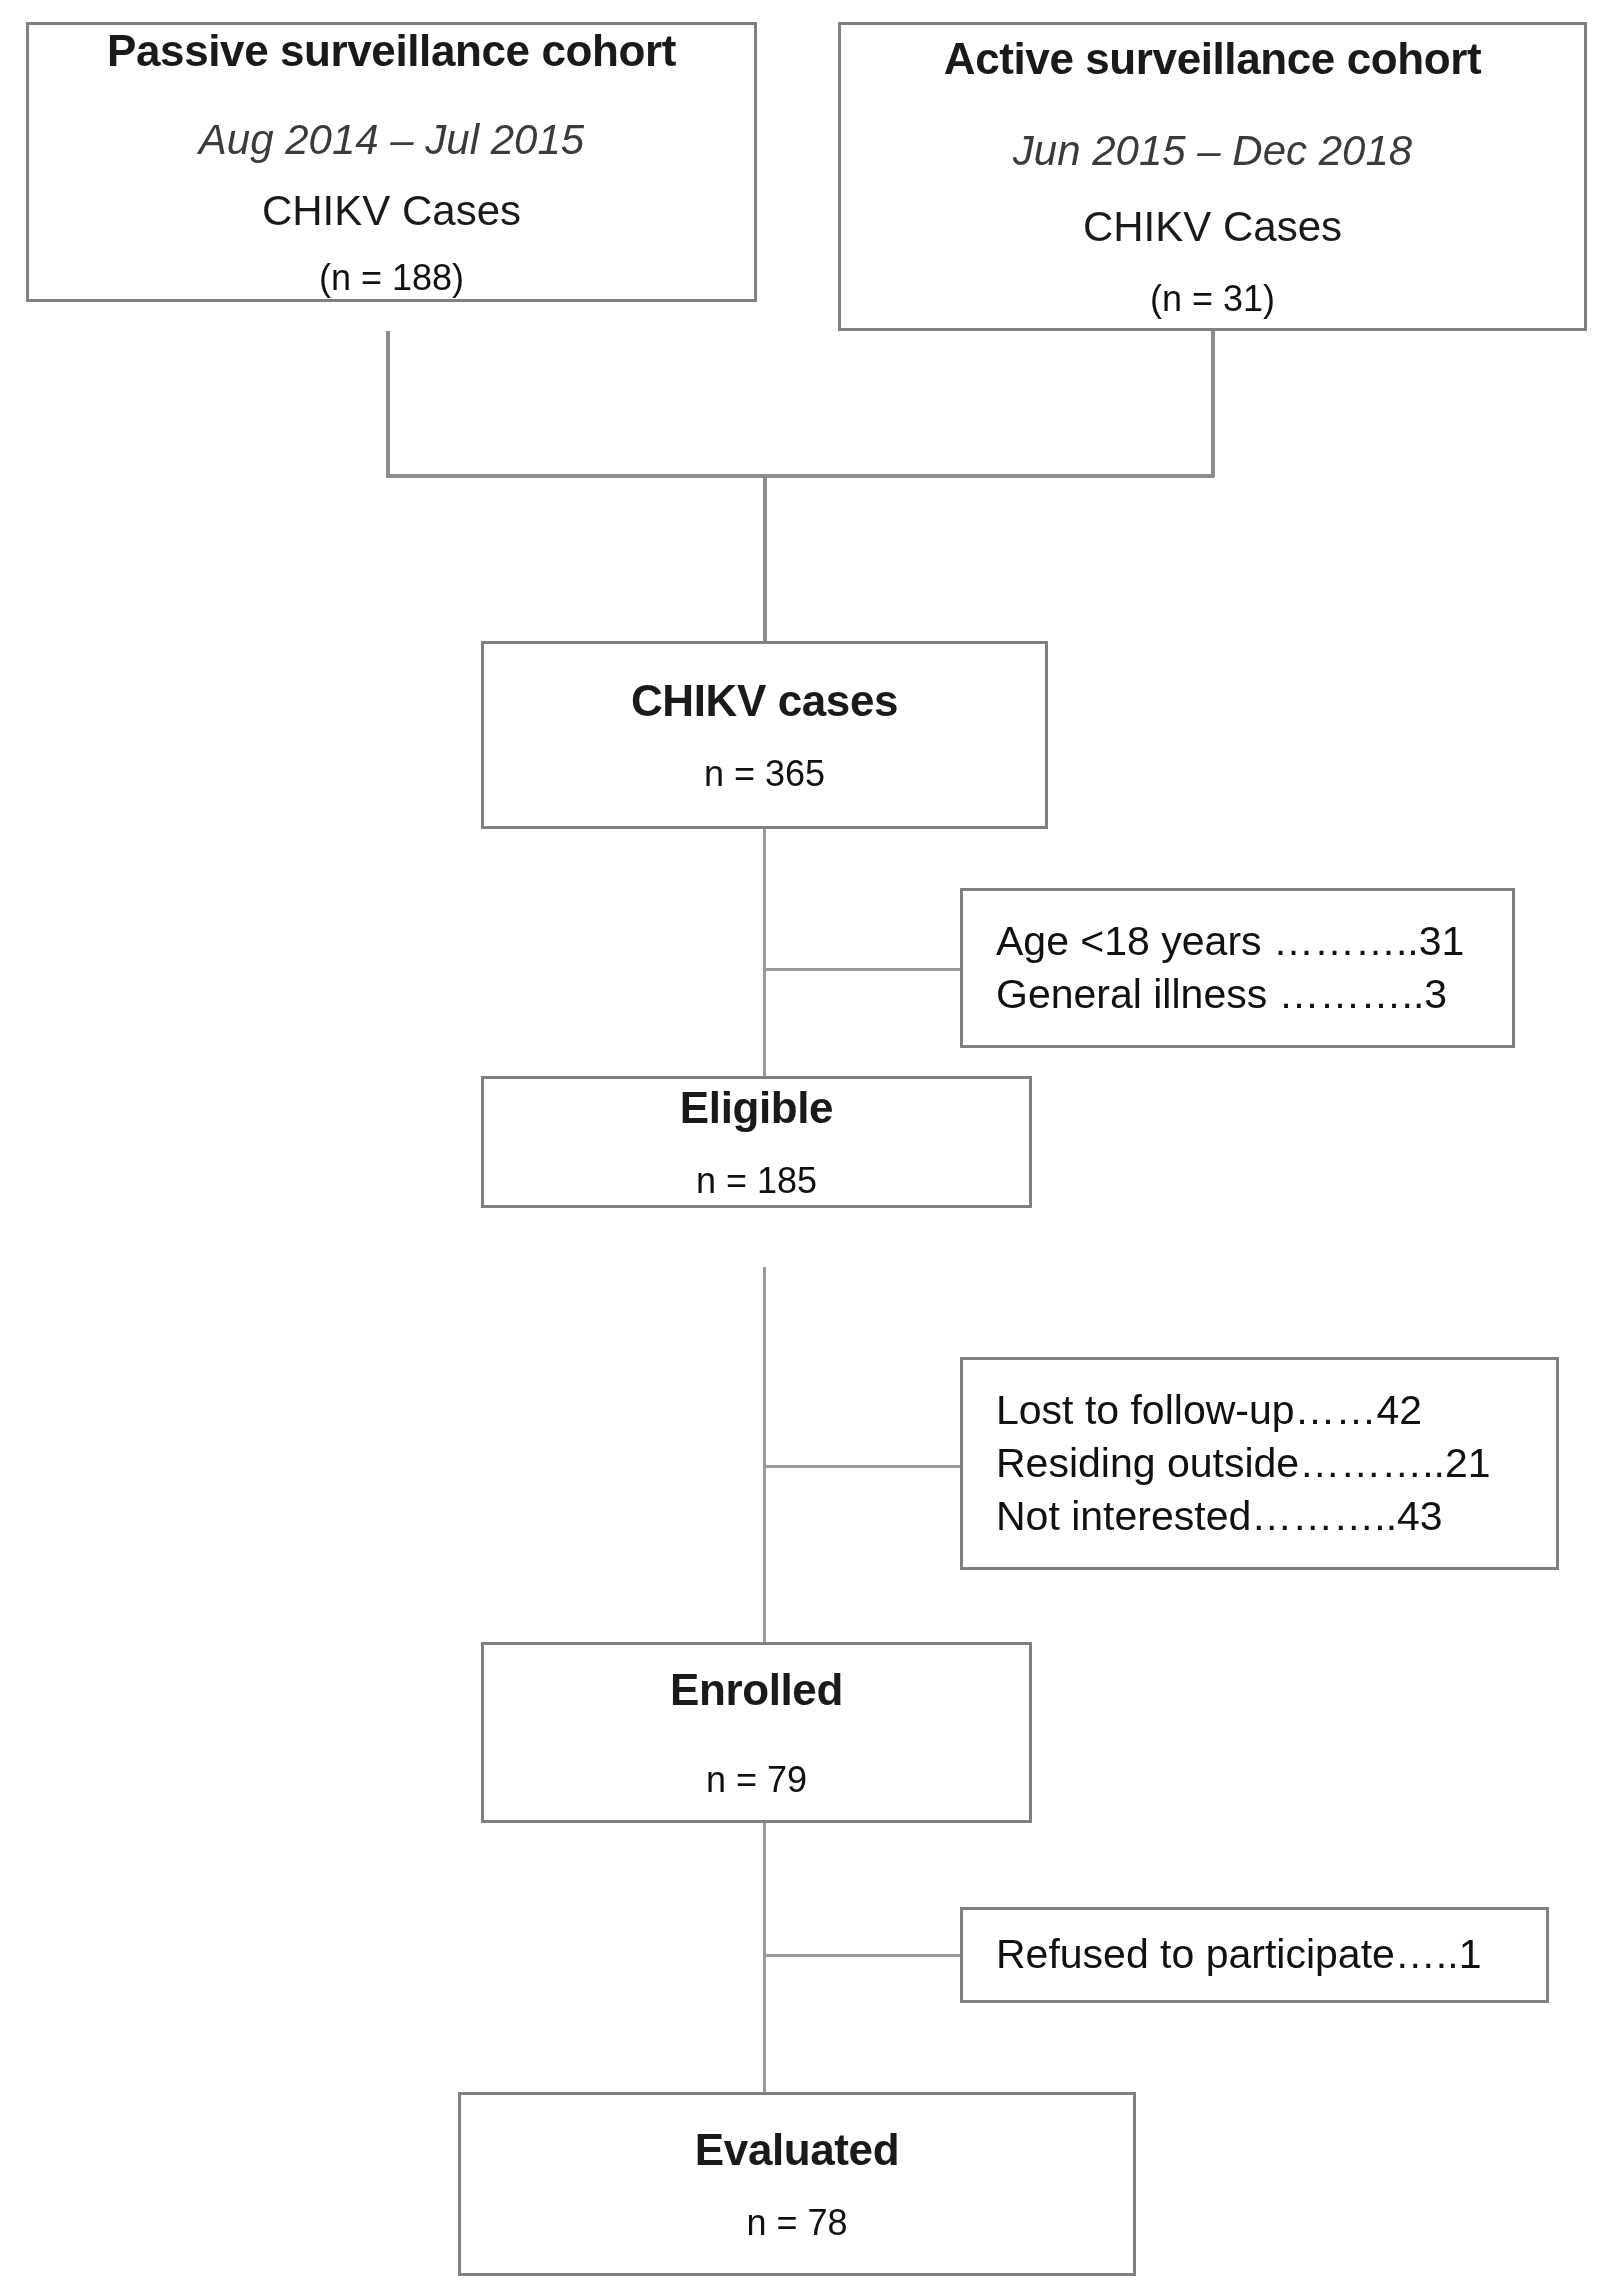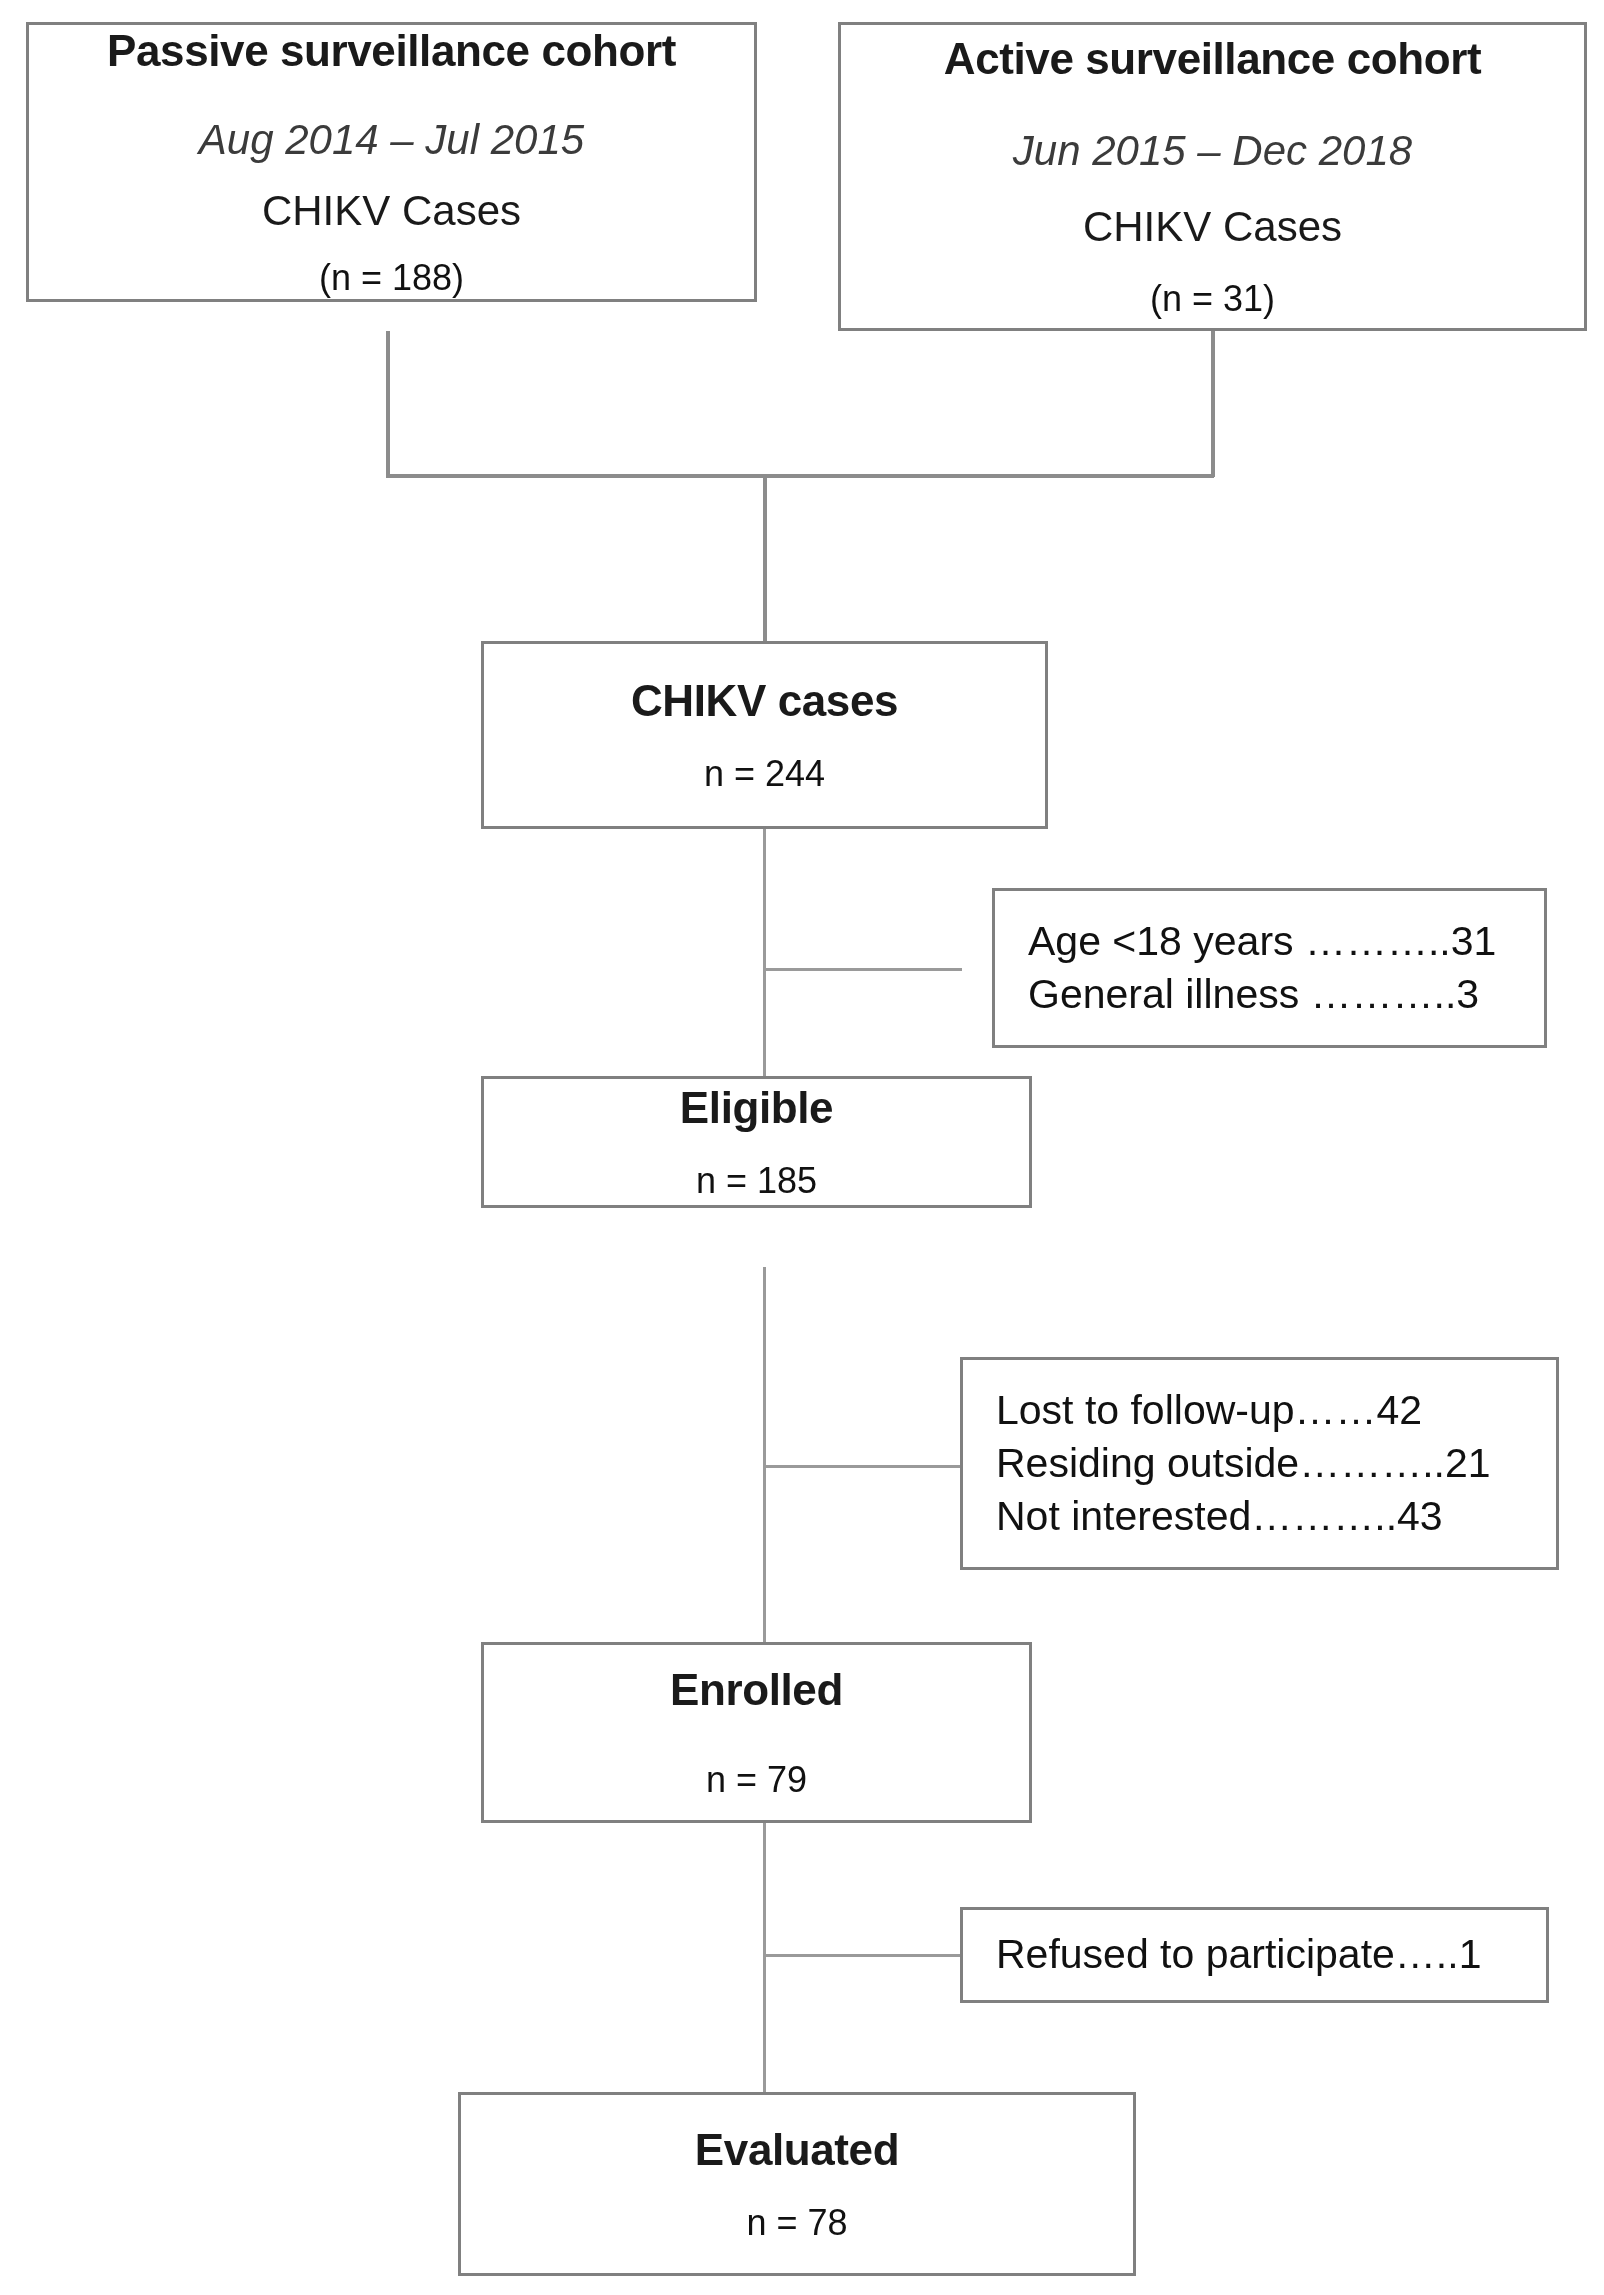--- a/index.html
+++ b/index.html
@@ -117,42 +117,42 @@
     <div class="line-italic">Jun 2015 – Dec 2018</div>
     <div class="gap-m"></div>
     <div class="line-plain">CHIKV Cases</div>
     <div class="gap-m"></div>
     <div class="line-count">(n = 31)</div>
   </div>
 
   <div class="box" style="left:481px; top:641px; width:567px; height:188px;">
     <div class="line-bold">CHIKV cases</div>
     <div class="gap-m"></div>
-    <div class="line-count">n = 244</div>
+    <div class="line-count">n = 365</div>
   </div>
 
   <div class="box" style="left:481px; top:1076px; width:551px; height:132px;">
     <div class="line-bold">Eligible</div>
     <div class="gap-m"></div>
     <div class="line-count">n = 185</div>
   </div>
 
   <div class="box" style="left:481px; top:1642px; width:551px; height:181px;gap:8px;">
     <div class="line-bold">Enrolled</div>
     <div class="gap-m"></div>
     <div class="line-count">n = 79</div>
   </div>
 
   <div class="box" style="left:458px; top:2092px; width:678px; height:184px;">
     <div class="line-bold">Evaluated</div>
     <div class="gap-m"></div>
     <div class="line-count">n = 78</div>
   </div>
 
-  <div class="box left-align" style="left:960px; top:888px; width:555px; height:160px;margin-left:32px;">
+  <div class="box left-align" style="left:960px; top:888px; width:555px; height:160px;">
     <div class="excl-line">Age &lt;18 years ………..31</div>
     <div class="excl-line">General illness ………..3</div>
   </div>
 
   <div class="box left-align" style="left:960px; top:1357px; width:599px; height:213px;">
     <div class="excl-line">Lost to follow-up……42</div>
     <div class="excl-line">Residing outside………..21</div>
     <div class="excl-line">Not interested………..43</div>
   </div>
 

